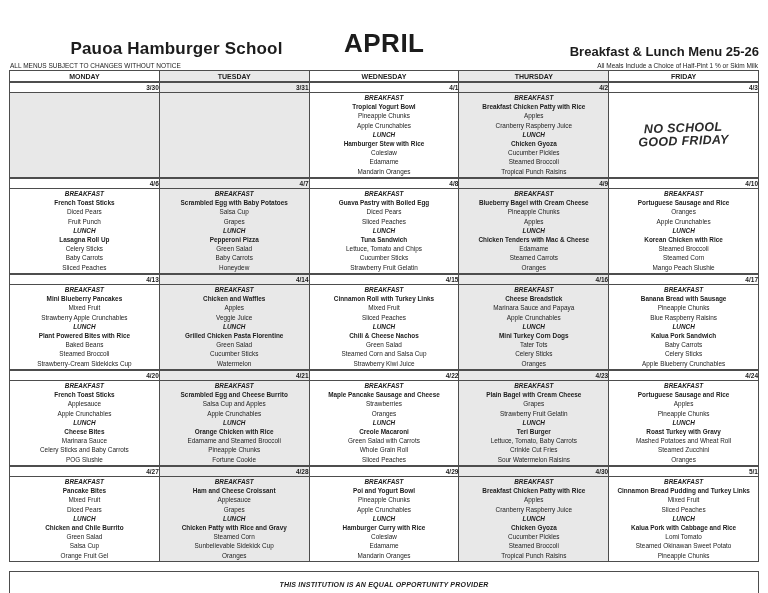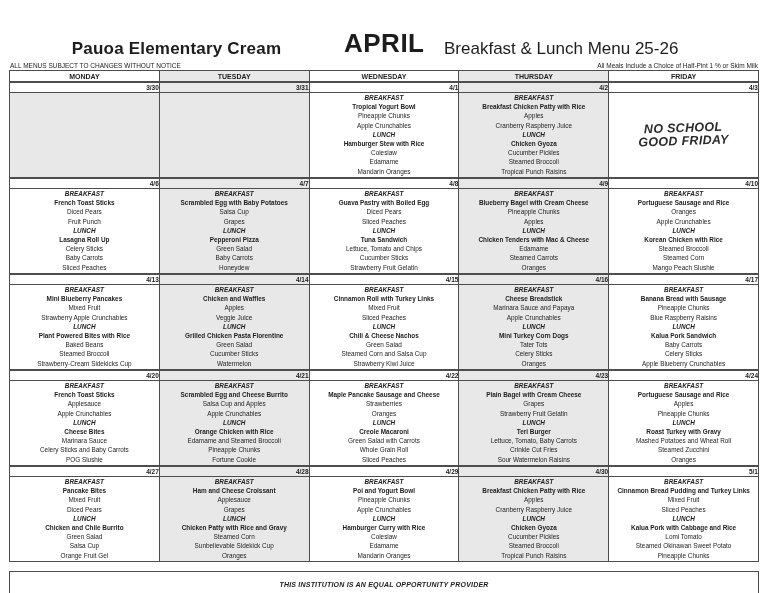--- a/index.html
+++ b/index.html
@@ -5,21 +5,21 @@
   html,body{margin:0;padding:0;background:#ffffff;}
   body{
     width:768px;height:593px;overflow:hidden;
     font-family:"Liberation Sans","DejaVu Sans",sans-serif;
     color:#1c1c1c;
   }
   .page{padding:28px 9px 0 9px;}
   .header{display:grid;grid-template-columns:335px 100px 315px;align-items:end;}
   .school{font-size:17px;font-weight:bold;text-align:center;letter-spacing:.2px;}
   .month{font-size:26px;font-weight:bold;text-align:left;letter-spacing:.5px;}
-  .menu-title{font-size:17px;font-weight:normal;text-align:left;}
+  .menu-title{font-size:13px;font-weight:bold;text-align:right;}
   .notes{display:flex;justify-content:space-between;align-items:flex-end;margin-top:3px;padding:0 1px;}
   .note{font-size:6.5px;color:#222;}
   table.calendar{width:750px;border-collapse:collapse;margin-top:1px;table-layout:fixed;}
   table.calendar th, table.calendar td{border:1px solid #4d4d4d;padding:0;}
   th.day{height:10px;font-size:7px;font-weight:bold;text-align:center;}
   tr.date-row td{border-top-width:2px;}
   td.date{height:9px;font-size:6.5px;font-weight:bold;text-align:right;padding-right:2px;}
   td.menu-cell, td.notice-cell, td.empty-cell{height:84px;vertical-align:top;}
   .shaded{background:#e8e8e8;}
   .line{font-size:6.4px;line-height:9.2px;text-align:center;white-space:nowrap;overflow:hidden;}
@@ -33,21 +33,21 @@
     width:748px;margin-top:9px;border:1px solid #4d4d4d;height:24px;
     display:flex;align-items:center;justify-content:center;
   }
   .footer span{font-size:7px;font-weight:bold;font-style:italic;letter-spacing:.2px;}
 </style>
 </head>
 <body>
 
 <div class="page">
   <div class="header">
-    <div class="school">Pauoa Elementary Cream</div>
+    <div class="school">Pauoa Hamburger School</div>
     <div class="month">APRIL</div>
     <div class="menu-title">Breakfast &amp; Lunch Menu 25-26</div>
   </div>
   <div class="notes">
     <div class="note">ALL MENUS SUBJECT TO CHANGES WITHOUT NOTICE</div>
     <div class="note">All Meals Include a Choice of Half-Pint 1 % or Skim Milk</div>
   </div>
   <table class="calendar">
     <thead>
         <tr id="day-row">

